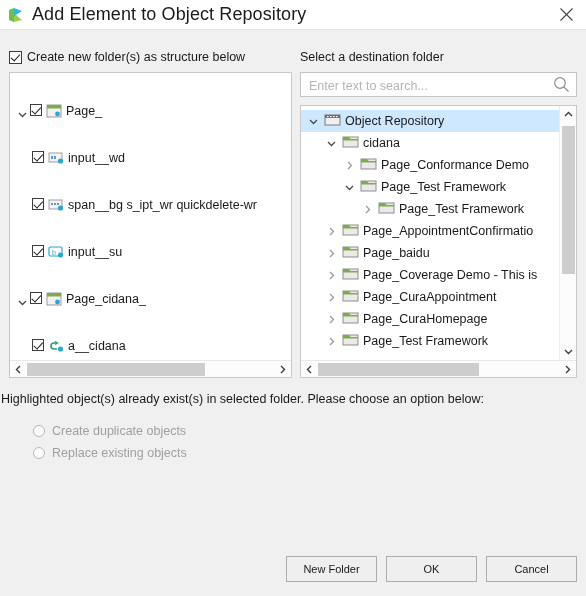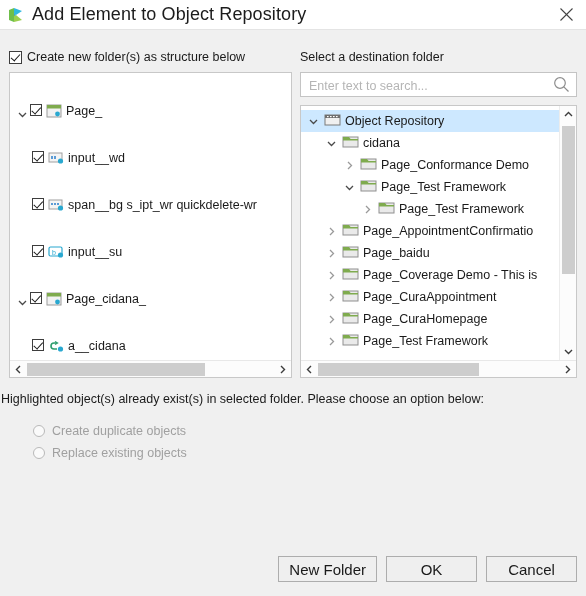--- a/index.html
+++ b/index.html
@@ -315,21 +315,21 @@
     display: flex;
     gap: 9px;
   }
   .btn {
     height: 26px;
     min-width: 91px;
     background: #efefef;
     border: 1px solid #adadad;
     box-sizing: border-box;
     font-family: "Liberation Sans", sans-serif;
-    font-size: 15px;
+    font-size: 11px;
     color: #1a1a1a;
     cursor: default;
     padding: 0 10px;
   }
 </style>
 </head>
 <body>
 
 <div class="titlebar">
   <span class="app-logo">

